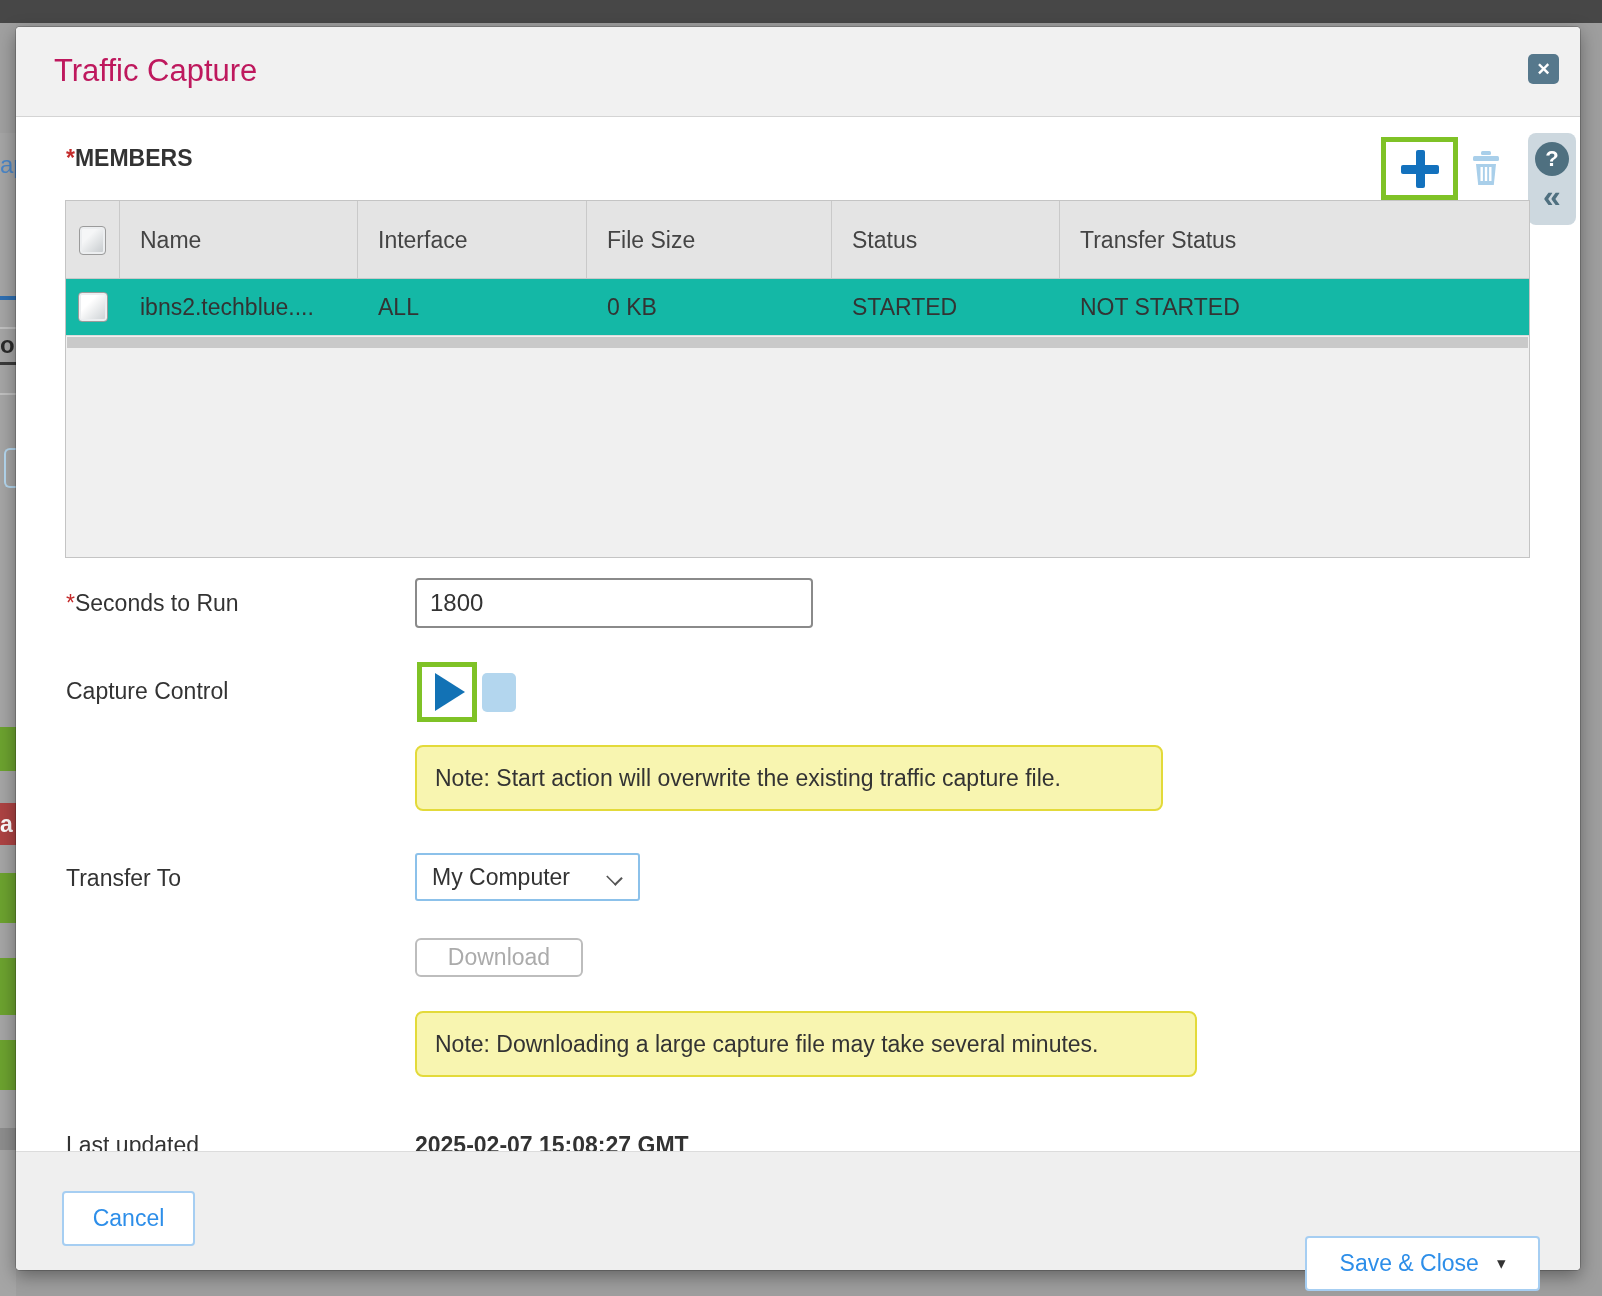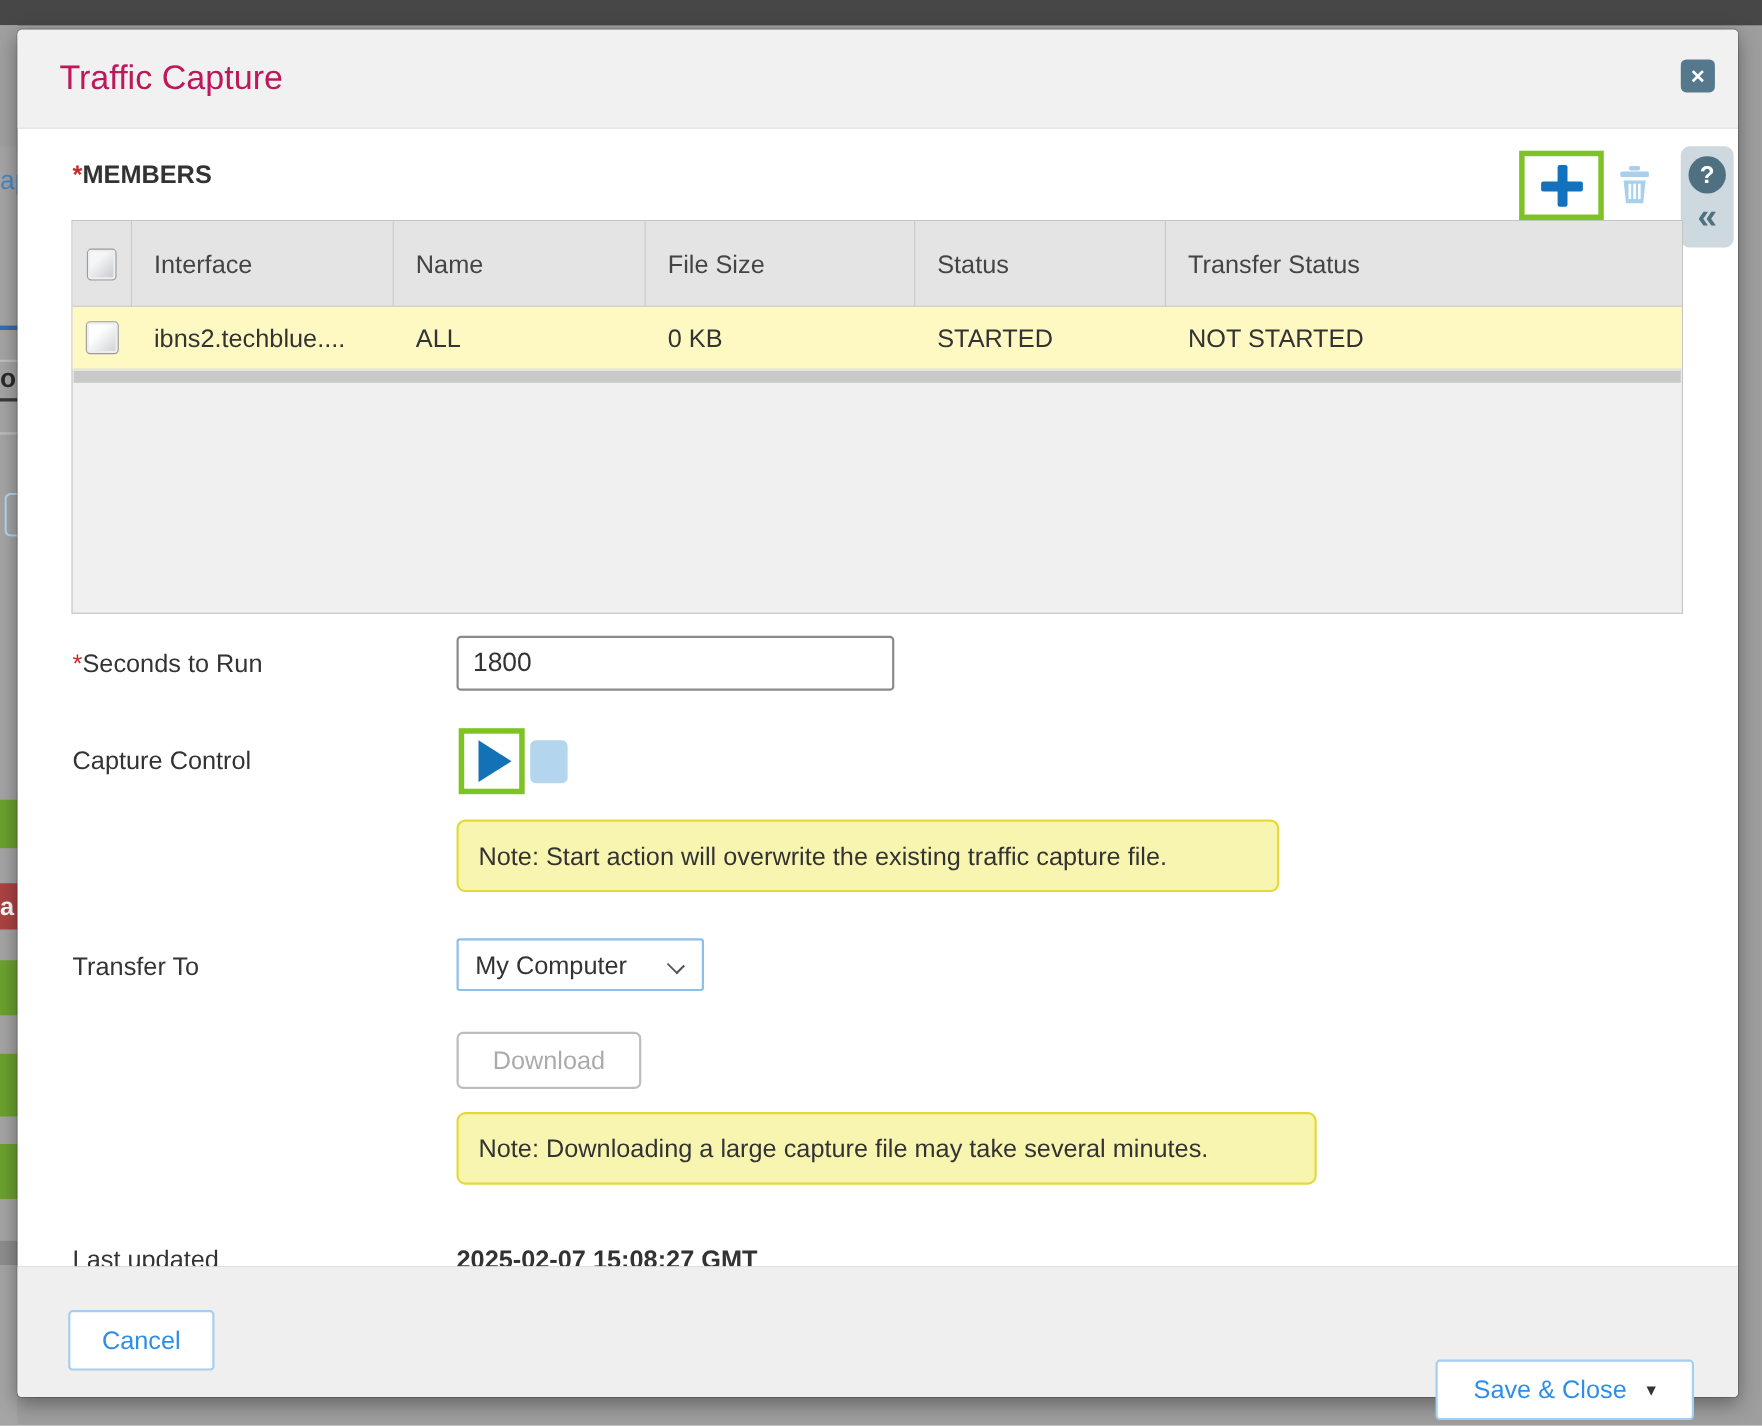--- a/index.html
+++ b/index.html
@@ -41,21 +41,21 @@
 
   
   .members-table { position:absolute; left:49px; top:173px; width:1465px; height:358px;
                    background:#f0f0f0; border:1px solid #c4c4c4; }
   .t-row { display:grid; grid-template-columns:54px 238px 229px 245px 228px 1fr; align-items:center; }
   .t-head { height:78px; background:#e4e4e4; border-bottom:1px solid #c9c9c9; }
   .t-head > div { height:78px; display:flex; align-items:center; padding-left:20px;
                   border-right:1px solid #c9c9c9; font-size:23px; color:#444; }
   .t-head > div:last-child { border-right:none; }
   .t-head > .cb-cell { padding-left:0; justify-content:center; }
-  .t-data { height:57px; background:#fef9c3; border-bottom:1px solid #dcdcdc; }
+  .t-data { height:57px; background:#14b8a6; border-bottom:1px solid #dcdcdc; }
   .t-data > div { padding-left:20px; font-size:23px; color:#333; }
   .t-data > .cb-cell { padding-left:0; display:flex; justify-content:center; }
   .cb { width:30px; height:30px; border:1px solid #9b9b9b; border-radius:4px;
         background:linear-gradient(135deg,#ffffff 35%,#c9ced1); box-shadow:inset 0 0 0 2px #eceef0; cursor:pointer; }
   .cb.small { width:27px; height:29px; background:linear-gradient(135deg,#f5f6f7 35%,#c2c7ca); }
   .h-scroll { margin:1px; height:11px; background:#c9c9c9; }
 
   
   .field-label { position:absolute; left:50px; font-size:23px; font-weight:normal; color:#333; }
   .seconds-input { position:absolute; left:399px; top:551px; width:398px; height:50px;
@@ -69,21 +69,21 @@
   .note { position:absolute; left:399px; height:66px; background:#f8f5b0; border:2px solid #e3da3a;
           border-radius:8px; display:flex; align-items:center; padding:0 18px;
           font-size:23px; color:#333; white-space:nowrap; }
   .note-1 { top:718px; width:748px; }
   .note-2 { top:984px; width:782px; }
   .dropdown { position:absolute; left:399px; top:826px; width:225px; height:48px; background:#fff;
               border:2px solid #8cc1ea; border-radius:3px; display:flex; align-items:center;
               padding-left:15px; font-size:23px; color:#333; cursor:pointer; }
   .chev { position:absolute; right:17px; top:16px; width:13px; height:13px;
           border-right:2px solid #555; border-bottom:2px solid #555; transform:rotate(45deg) scale(1,.8); }
-  .download-btn { position:absolute; left:399px; top:911px; width:168px; height:52px; background:#fff;
+  .download-btn { position:absolute; left:399px; top:911px; width:168px; height:39px; background:#fff;
                   border:2px solid #bdbdbd; border-radius:6px; color:#ababab; font-size:23px;
                   display:flex; align-items:center; justify-content:center; cursor:default; }
   .last-updated-value { position:absolute; left:399px; top:1105px; font-size:23px; font-weight:bold; color:#333;text-align:right; }
 
   
   .modal-footer { position:absolute; left:0; top:1124px; width:100%; height:119px; background:#efefef;
                   border-top:1px solid #dcdcdc; border-radius:0 0 4px 4px; }
   .btn { position:absolute; top:39px; height:55px; background:#fff; border:2px solid #a6cef2;
          border-radius:4px; color:#2d8ee9; font-size:23px; display:flex; align-items:center;
          justify-content:center; cursor:pointer; }
@@ -144,22 +144,22 @@
   <div class="side-panel">
     <div class="help-circle"><span>?</span></div>
     <div class="collapse-glyph"><span>«</span></div>
   </div>
 
   <div class="members-table">
     <div class="t-row t-head">
       <div class="cb-cell">
           <span class="cb small"></span>
         </div>
+      <div>Name</div>
       <div>Interface</div>
-      <div>Name</div>
       <div>File Size</div>
       <div>Status</div>
       <div>Transfer Status</div>
     </div>
     <div class="t-row t-data">
       <div class="cb-cell">
           <span class="cb"></span>
         </div>
       <div>ibns2.techblue....</div>
       <div>ALL</div>

